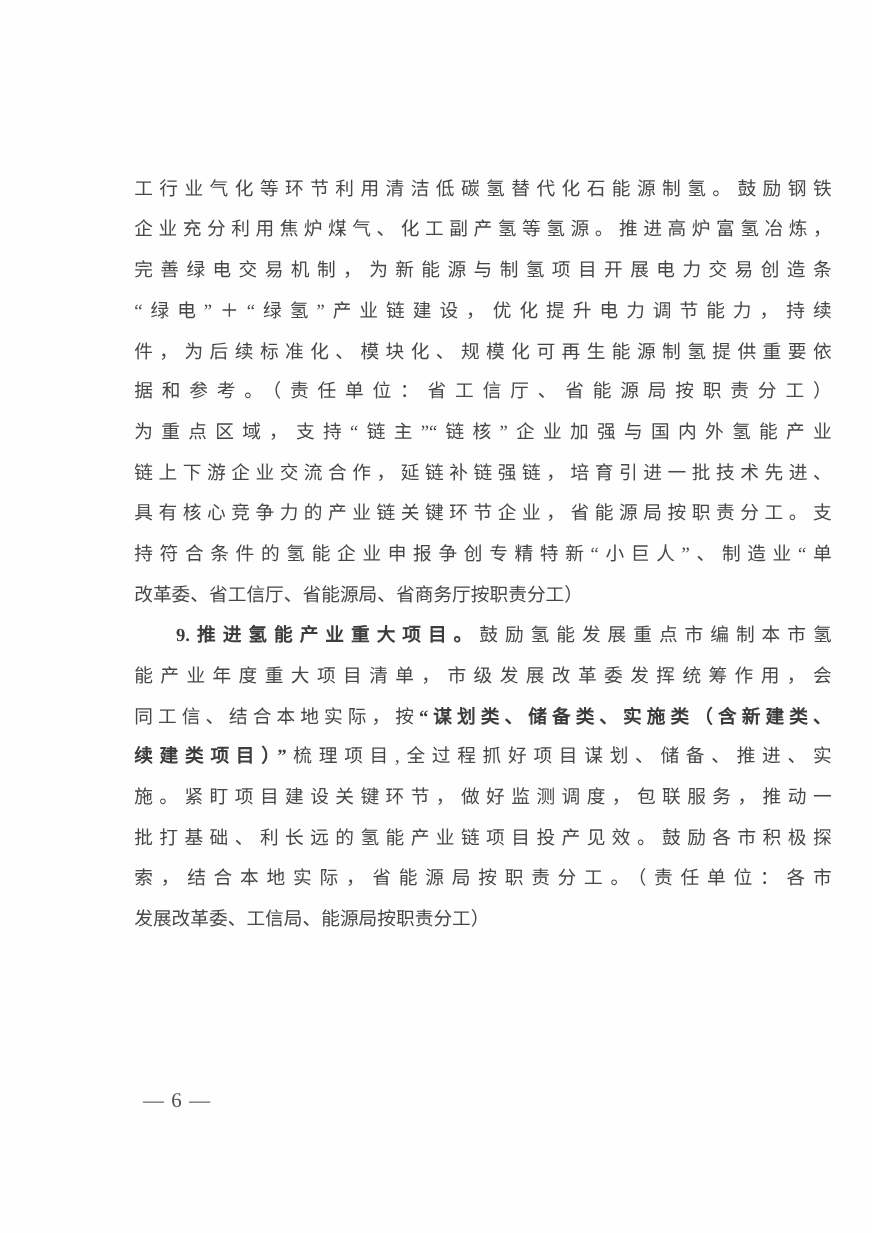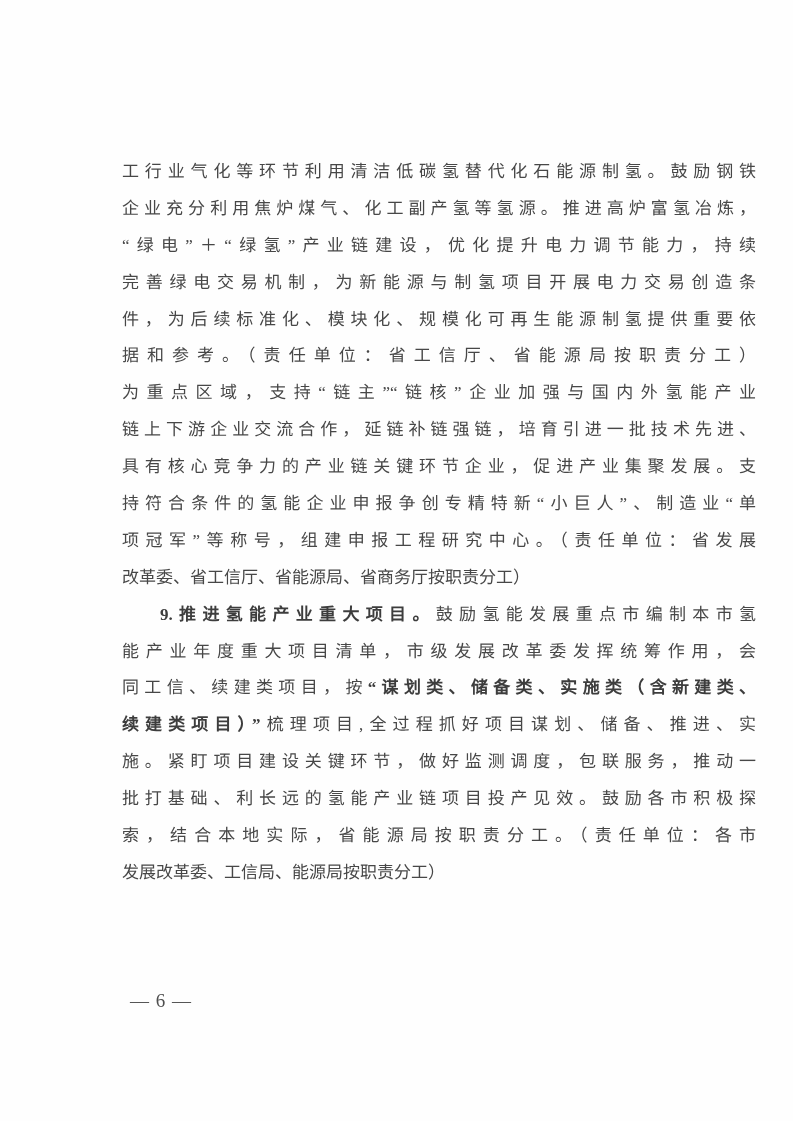--- a/index.html
+++ b/index.html
@@ -50,37 +50,36 @@
   }
 </style>
 </head>
 <body>
 
 <div class="page">
   <div class="text-block">
       <div class="paragraph">
         <div class="line justify"><span class="">工行业气化等环节利用清洁低碳氢替代化石能源制氢。鼓励钢铁</span></div>
         <div class="line justify"><span class="">企业充分利用焦炉煤气、化工副产氢等氢源。推进高炉富氢冶炼，</span></div>
+        <div class="line justify"><span class="">完善绿电交易机制，为新能源与制氢项目开展电力交易创造条</span></div>
         <div class="line justify"><span class="">“绿电”＋“绿氢”产业链建设，优化提升电力调节能力，持续</span></div>
-        <div class="line justify"><span class="">完善绿电交易机制，为新能源与制氢项目开展电力交易创造条</span></div>
         <div class="line justify"><span class="">件，为后续标准化、模块化、规模化可再生能源制氢提供重要依</span></div>
         <div class="line justify"><span class="">据和参考。（责任单位：省工信厅、省能源局按职责分工）</span></div>
       </div>
       <div class="paragraph">
         <div class="line justify"><span class="">为重点区域，支持“链主”“链核”企业加强与国内外氢能产业</span></div>
         <div class="line justify"><span class="">链上下游企业交流合作，延链补链强链，培育引进一批技术先进、</span></div>
-        <div class="line justify"><span class="">具有核心竞争力的产业链关键环节企业，促进产业集聚发展。支</span></div>
+        <div class="line justify"><span class="">具有核心竞争力的产业链关键环节企业，省能源局按职责分工。支</span></div>
         <div class="line justify"><span class="">持符合条件的氢能企业申报争创专精特新“小巨人”、制造业“单</span></div>
-        <div class="line justify"><span class="">项冠军”等称号，组建申报工程研究中心。（责任单位：省发展</span></div>
         <div class="line"><span class="">改革委、省工信厅、省能源局、省商务厅按职责分工）</span></div>
       </div>
       <div class="paragraph">
         <div class="line justify indent"><span class="bold">9.推进氢能产业重大项目。</span><span class="">鼓励氢能发展重点市编制本市氢</span></div>
         <div class="line justify"><span class="">能产业年度重大项目清单，市级发展改革委发挥统筹作用，会</span></div>
-        <div class="line justify"><span class="">同工信、续建类项目，按</span><span class="bold">“谋划类、储备类、实施类（含新建类、</span></div>
+        <div class="line justify"><span class="">同工信、结合本地实际，按</span><span class="bold">“谋划类、储备类、实施类（含新建类、</span></div>
         <div class="line justify"><span class="bold">续建类项目）”</span><span class="">梳理项目,全过程抓好项目谋划、储备、推进、实</span></div>
         <div class="line justify"><span class="">施。紧盯项目建设关键环节，做好监测调度，包联服务，推动一</span></div>
         <div class="line justify"><span class="">批打基础、利长远的氢能产业链项目投产见效。鼓励各市积极探</span></div>
         <div class="line justify"><span class="">索，结合本地实际，省能源局按职责分工。（责任单位：各市</span></div>
         <div class="line"><span class="">发展改革委、工信局、能源局按职责分工）</span></div>
       </div>
     </div>
   <div class="page-number">— 6 —</div>
 </div>
 

